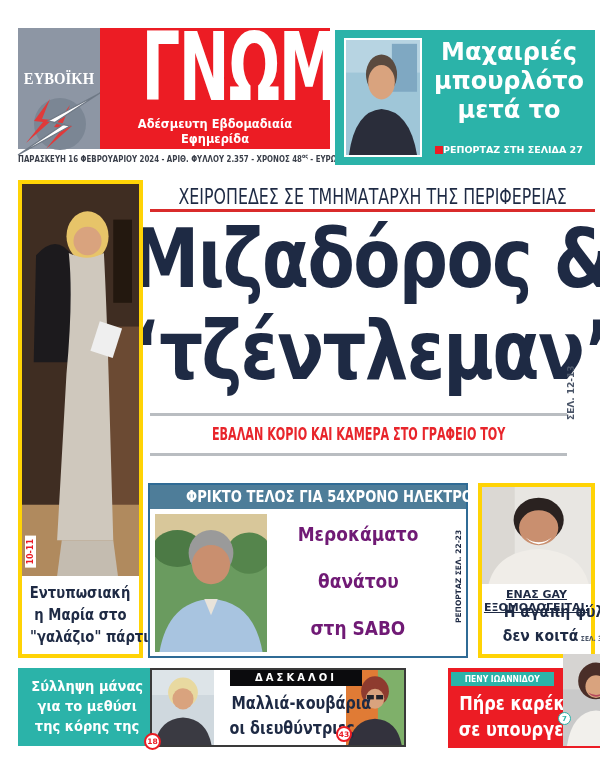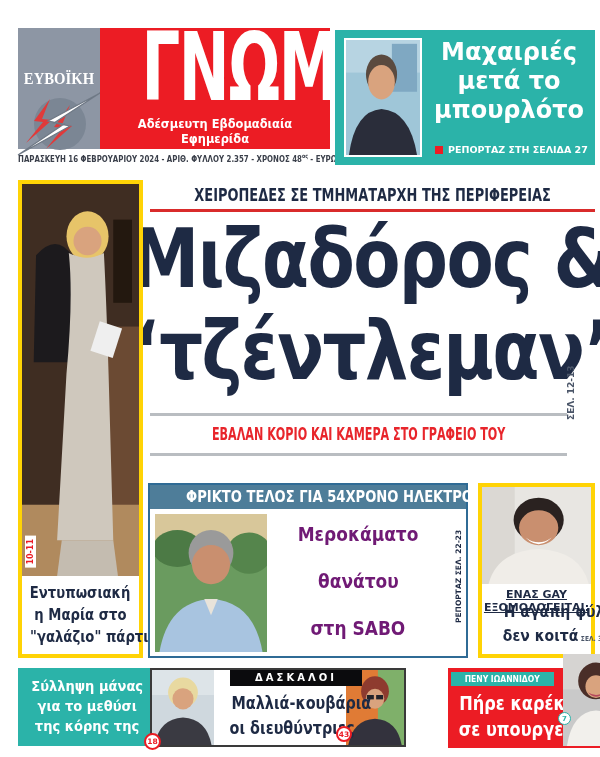--- a/index.html
+++ b/index.html
@@ -22,25 +22,25 @@
   #title-box { left:100px; top:28px; width:230px; height:121px; background:#ec1c24; overflow:hidden; }
   #paper-title { position:absolute; left:0; right:0; top:-13px; text-align:center; color:#fff; font-weight:bold; font-size:95px; line-height:105px; letter-spacing:-2px; transform:scaleX(.64); }
   #paper-subtitle { position:absolute; left:0; right:0; bottom:3px; text-align:center; color:#fff; font-weight:bold; font-size:13px; transform:scaleX(.88); }
   #dateline { left:18px; top:152px; width:400px; font-size:9px; font-weight:bold; color:#3a3f4a; }
   #dateline sup { font-size:6px; }
 
   
   #knife-box { left:335px; top:30px; width:260px; height:135px; background:#2bb3a9; }
   #knife-photo { position:absolute; left:9px; top:8px; width:78px; height:119px; border:2px solid #fff; background:#9fc6d8; }
   #knife-text { position:absolute; left:92px; right:4px; top:8px; text-align:center; color:#fff; font-weight:bold; font-size:24px; line-height:29px; }
-  #knife-note { position:absolute; left:100px; bottom:10px; color:#fff; font-weight:bold; font-size:9.5px; display:flex; align-items:center; gap:5px; }
+  #knife-note { position:absolute; left:100px; bottom:10px; color:#fff; font-weight:bold; font-size:9.5px; display:flex; align-items:center; }
   #knife-note .sq { width:8px; height:8px; background:#ec1c24; display:inline-block; }
 
   
-  #lead-kicker { left:150px; top:184px; width:445px; text-align:center; color:#1e2a44; font-weight:bold; font-size:18px; }
+  #lead-kicker { left:150px; top:184px; width:445px; text-align:center; color:#1e2a44; font-weight:normal; font-size:22px; }
   #lead-kicker .cx { transform:scaleX(.72); }
   #kicker-rule { left:150px; top:209px; width:445px; height:3px; background:#d92b2b; }
   .lead-line { left:148px; width:447px; text-align:center; color:#1e2a44; font-weight:bold; font-size:82px; line-height:94px; letter-spacing:-2px; }
   .lead-line .cx { transform:scaleX(.84); }
   #lead-line1 { top:212px; }
   #lead-line2 { top:304px; }
   #lead-pageref { left:566px; top:358px; height:62px; font-size:9px; font-weight:bold; color:#4a5568; }
   #rule-a { left:150px; top:413px; width:417px; height:3px; background:#b9bdc1; }
   #lead-subhead { left:150px; top:417px; width:417px; text-align:center; color:#e8252b; font-weight:bold; font-size:18px; line-height:34px; }
   #lead-subhead .cx { transform:scaleX(.62); }
@@ -124,22 +124,22 @@
         <rect width="100" height="120" fill="#9fc6d8"></rect>
         <rect x="0" y="0" width="100" height="34" fill="#b7d4e2"></rect>
         <rect x="62" y="4" width="34" height="50" fill="#7fa8c2"></rect>
         <circle cx="48" cy="36" r="21" fill="#5a4a3f"></circle>
         <circle cx="48" cy="44" r="18" fill="#d9a37e"></circle>
         <path d="M4,120 Q12,74 48,72 Q86,74 96,120 Z" fill="#2a2d3a"></path>
       </svg>
     </div>
     <div id="knife-text">
       <div>Μαχαιριές</div>
+      <div>μπουρλότο</div>
       <div>μετά το</div>
-      <div>μπουρλότο</div>
     </div>
     <div id="knife-note">
       <span class="sq"></span>
       <span>ΡΕΠΟΡΤΑΖ ΣΤΗ ΣΕΛΙΔΑ 27</span>
     </div>
   </div>
 
   <div id="lead-kicker" class="abs center">
     <span class="cx">ΧΕΙΡΟΠΕΔΕΣ ΣΕ ΤΜΗΜΑΤΑΡΧΗ ΤΗΣ ΠΕΡΙΦΕΡΕΙΑΣ</span>
   </div>

